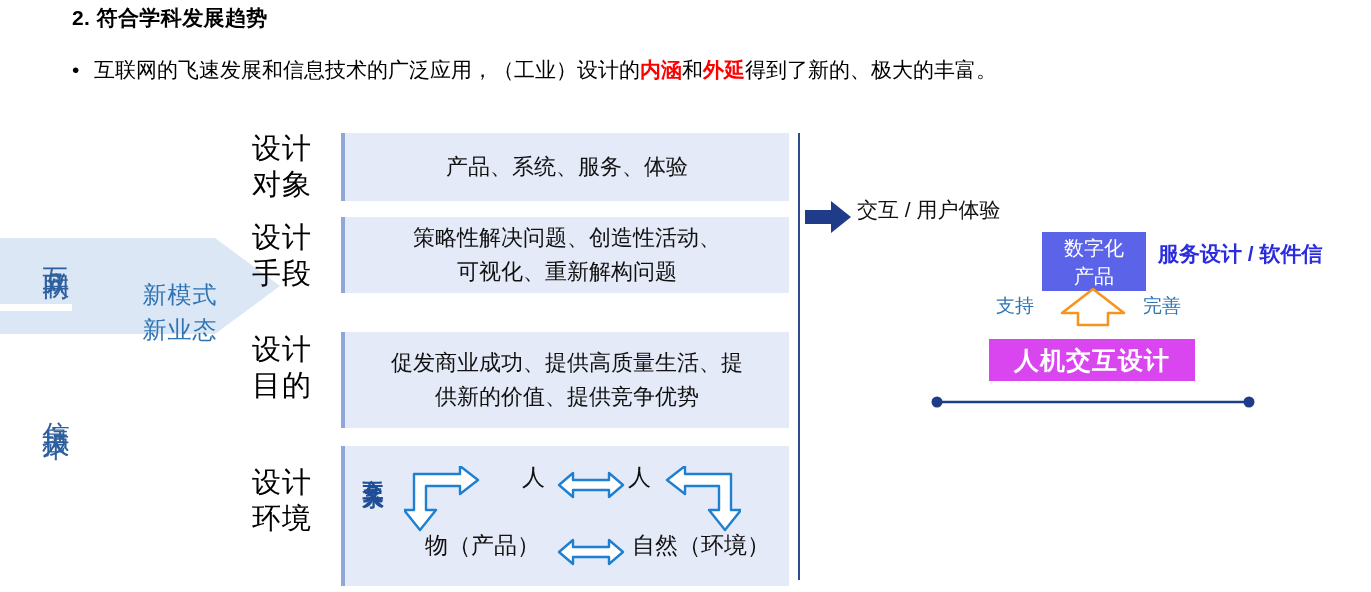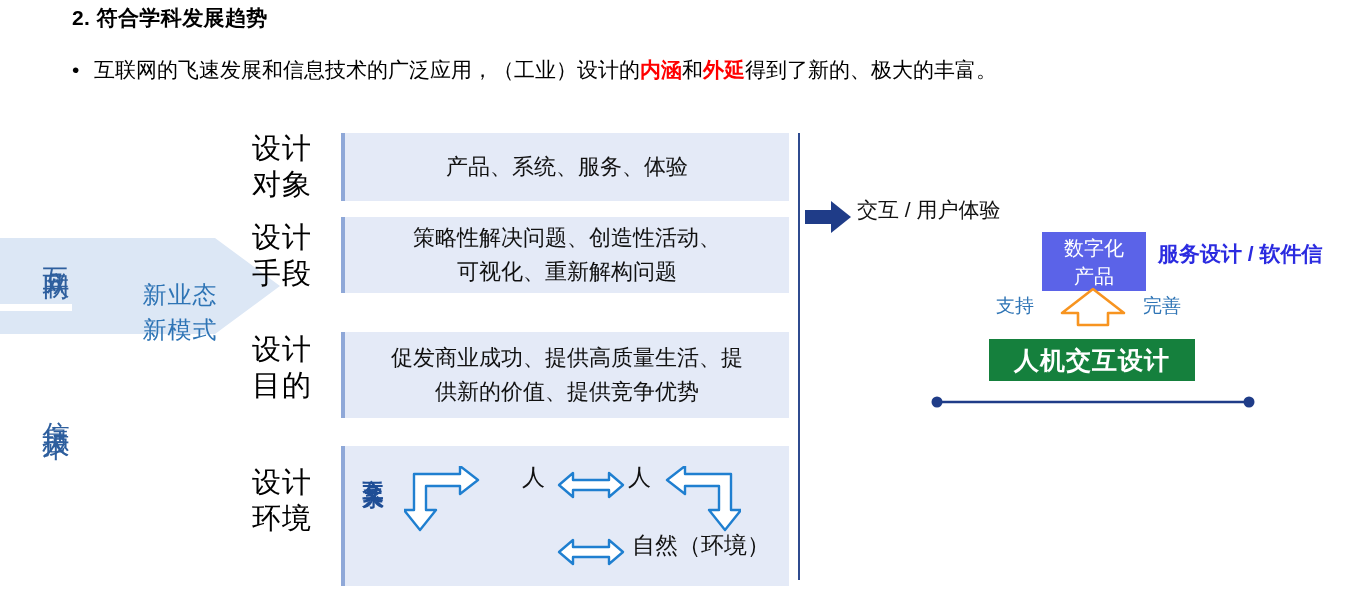--- a/index.html
+++ b/index.html
@@ -97,21 +97,21 @@
     font-size: 21px; line-height: 31px; color: #2B2BE0; font-weight: bold;
     white-space: nowrap;
     margin-top: 44px;
   }
 
   .sup-label { position: absolute; font-size: 19px; color: #2E74B5; white-space: nowrap; }
   .uparrow { position: absolute; left: 1060px; top: 287px; width: 66px; height: 40px; }
 
   .hci-box {
     position: absolute; left: 989px; top: 339px; width: 206px; height: 42px;
-    background: #15803d; color: #ffffff;
+    background: #d946ef; color: #ffffff;
     display:flex; align-items:center; justify-content:center;
     font-size: 25px; font-weight: bold; letter-spacing: 1px;
   }
 
   .endline { position: absolute; left: 930px; top: 396px; width: 326px; height: 12px; }
   .sys-title {
     position: absolute; left: 930px; top: 412px; width: 326px;
     text-align: center; font-size: 27px; font-weight: bold; color: #1F6FD0;
     letter-spacing: 1px;
   }
@@ -138,22 +138,22 @@
 
   <svg class="blockarrow" viewBox="0 0 280 200" style="pointer-events:none">
     <rect x="0" y="0" width="58" height="46" fill="#ffffff"></rect>
     <rect x="0" y="154" width="58" height="46" fill="#ffffff"></rect>
   </svg>
 
   <div class="vtext" id="vt-internet">互联网</div>
   <div class="vtext" id="vt-infotech">信息技术</div>
 
   <div class="arrow-caption">
+    <div>新模式</div>
     <div>新业态</div>
-    <div>新模式</div>
   </div>
 
   <div class="col-label" style="top:130px">
     <div>设计</div>
     <div>对象</div>
   </div>
   <div class="col-label" style="top:219px">
     <div>设计</div>
     <div>手段</div>
   </div>
@@ -168,21 +168,21 @@
 
   <div class="cbox" style="top:133px; height:68px">
     <div class="inner">产品、系统、服务、体验</div>
   </div>
 
   <div class="cbox" style="top:217px; height:76px">
     <div class="inner" style="white-space:pre-line">策略性解决问题、创造性活动、
 可视化、重新解构问题</div>
   </div>
 
-  <div class="cbox" style="top:332px; height:86px">
+  <div class="cbox" style="top:332px; height:96px">
     <div class="inner" style="white-space:pre-line">促发商业成功、提供高质量生活、提
 供新的价值、提供竞争优势</div>
   </div>
 
   <div class="cbox" style="top:446px; height:140px"></div>
 
   <div class="ia-vlabel">交互关系</div>
 
   <svg style="position:absolute; left:404px; top:466px; width:78px; height:68px" viewBox="0 0 78 68">
     <path d="M10,8 L56,8 L56,0 L74,14 L56,28 L56,20 L22,20 L22,44 L32,44 L16,64 L0,44 L10,44 Z" fill="#ffffff" stroke="#1F7FD0" stroke-width="2.4" stroke-linejoin="round"></path>
@@ -193,20 +193,21 @@
   <svg style="position:absolute; left:557px; top:471px; width:68px; height:28px" viewBox="0 0 68 28">
     <path d="M16,2 L16,9 L52,9 L52,2 L66,14 L52,26 L52,19 L16,19 L16,26 L2,14 Z" fill="#ffffff" stroke="#1F7FD0" stroke-width="2.4" stroke-linejoin="round"></path>
   </svg>
 
   <div class="ia-node" style="left:628px; top:462px">人</div>
 
   <svg style="position:absolute; left:663px; top:466px; width:78px; height:68px" viewBox="0 0 78 68">
     <path d="M68,8 L22,8 L22,0 L4,14 L22,28 L22,20 L56,20 L56,44 L46,44 L62,64 L78,44 L68,44 Z" fill="#ffffff" stroke="#1F7FD0" stroke-width="2.4" stroke-linejoin="round"></path>
   </svg>
 
+  <div class="ia-node" style="left:425px; top:530px">物（产品）</div>
 
   <svg style="position:absolute; left:557px; top:538px; width:68px; height:28px" viewBox="0 0 68 28">
     <path d="M16,2 L16,9 L52,9 L52,2 L66,14 L52,26 L52,19 L16,19 L16,26 L2,14 Z" fill="#ffffff" stroke="#1F7FD0" stroke-width="2.4" stroke-linejoin="round"></path>
   </svg>
 
   <div class="ia-node" style="left:632px; top:530px">自然（环境）</div>
 
   <div class="vsep"></div>
 
   <svg class="dkarrow" viewBox="0 0 46 34">

